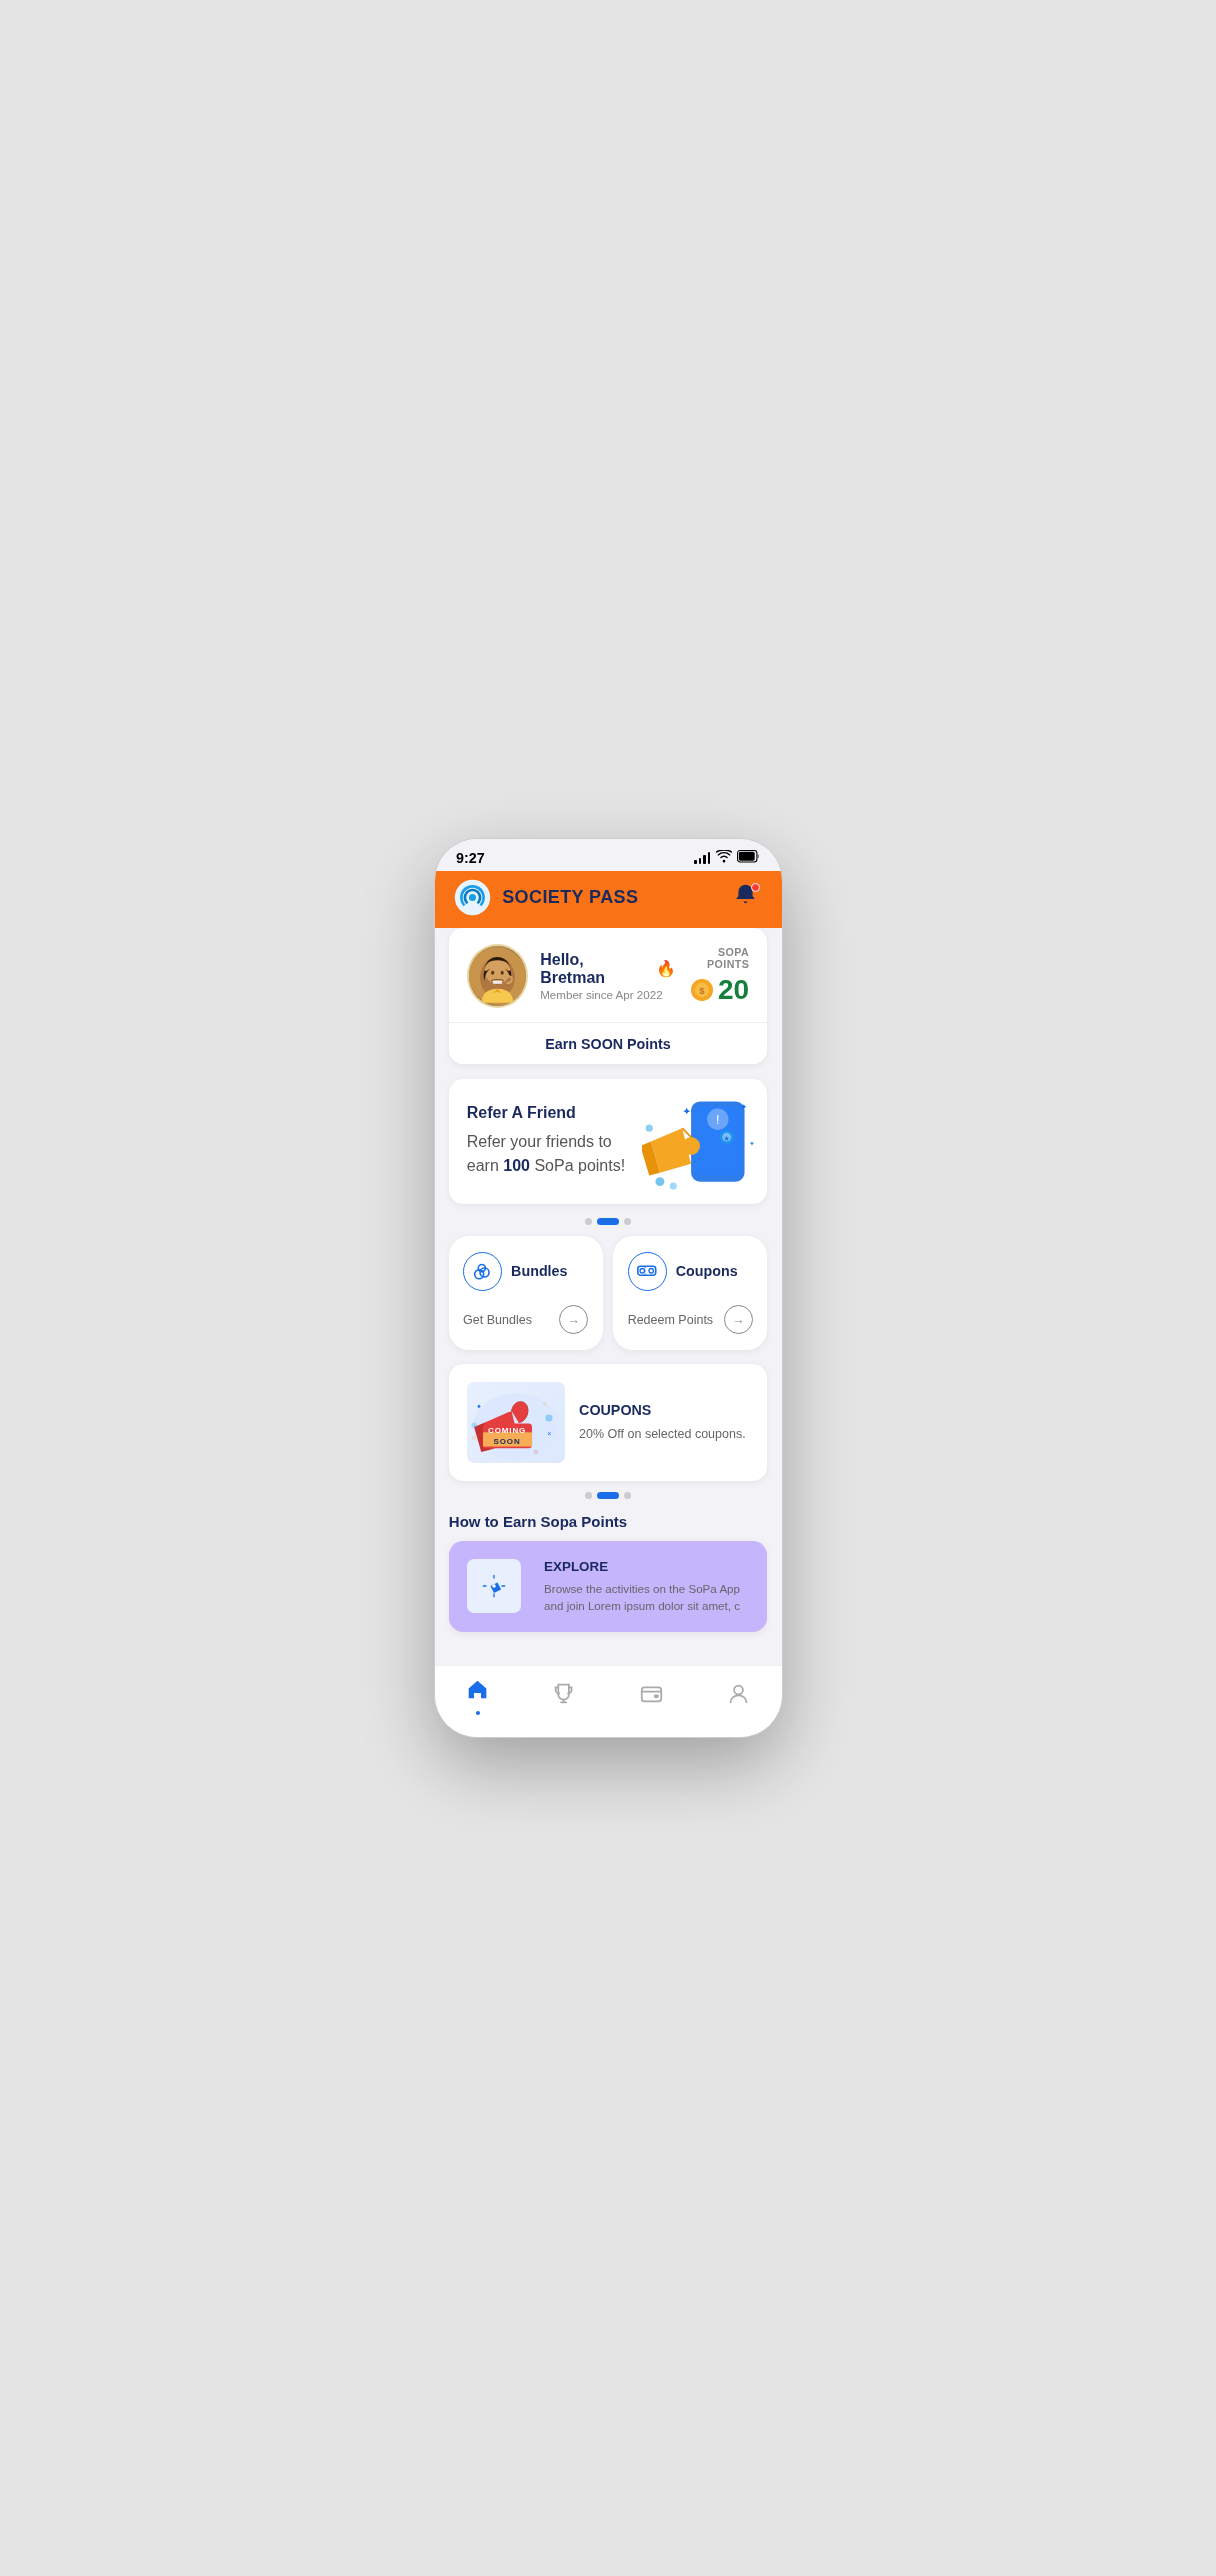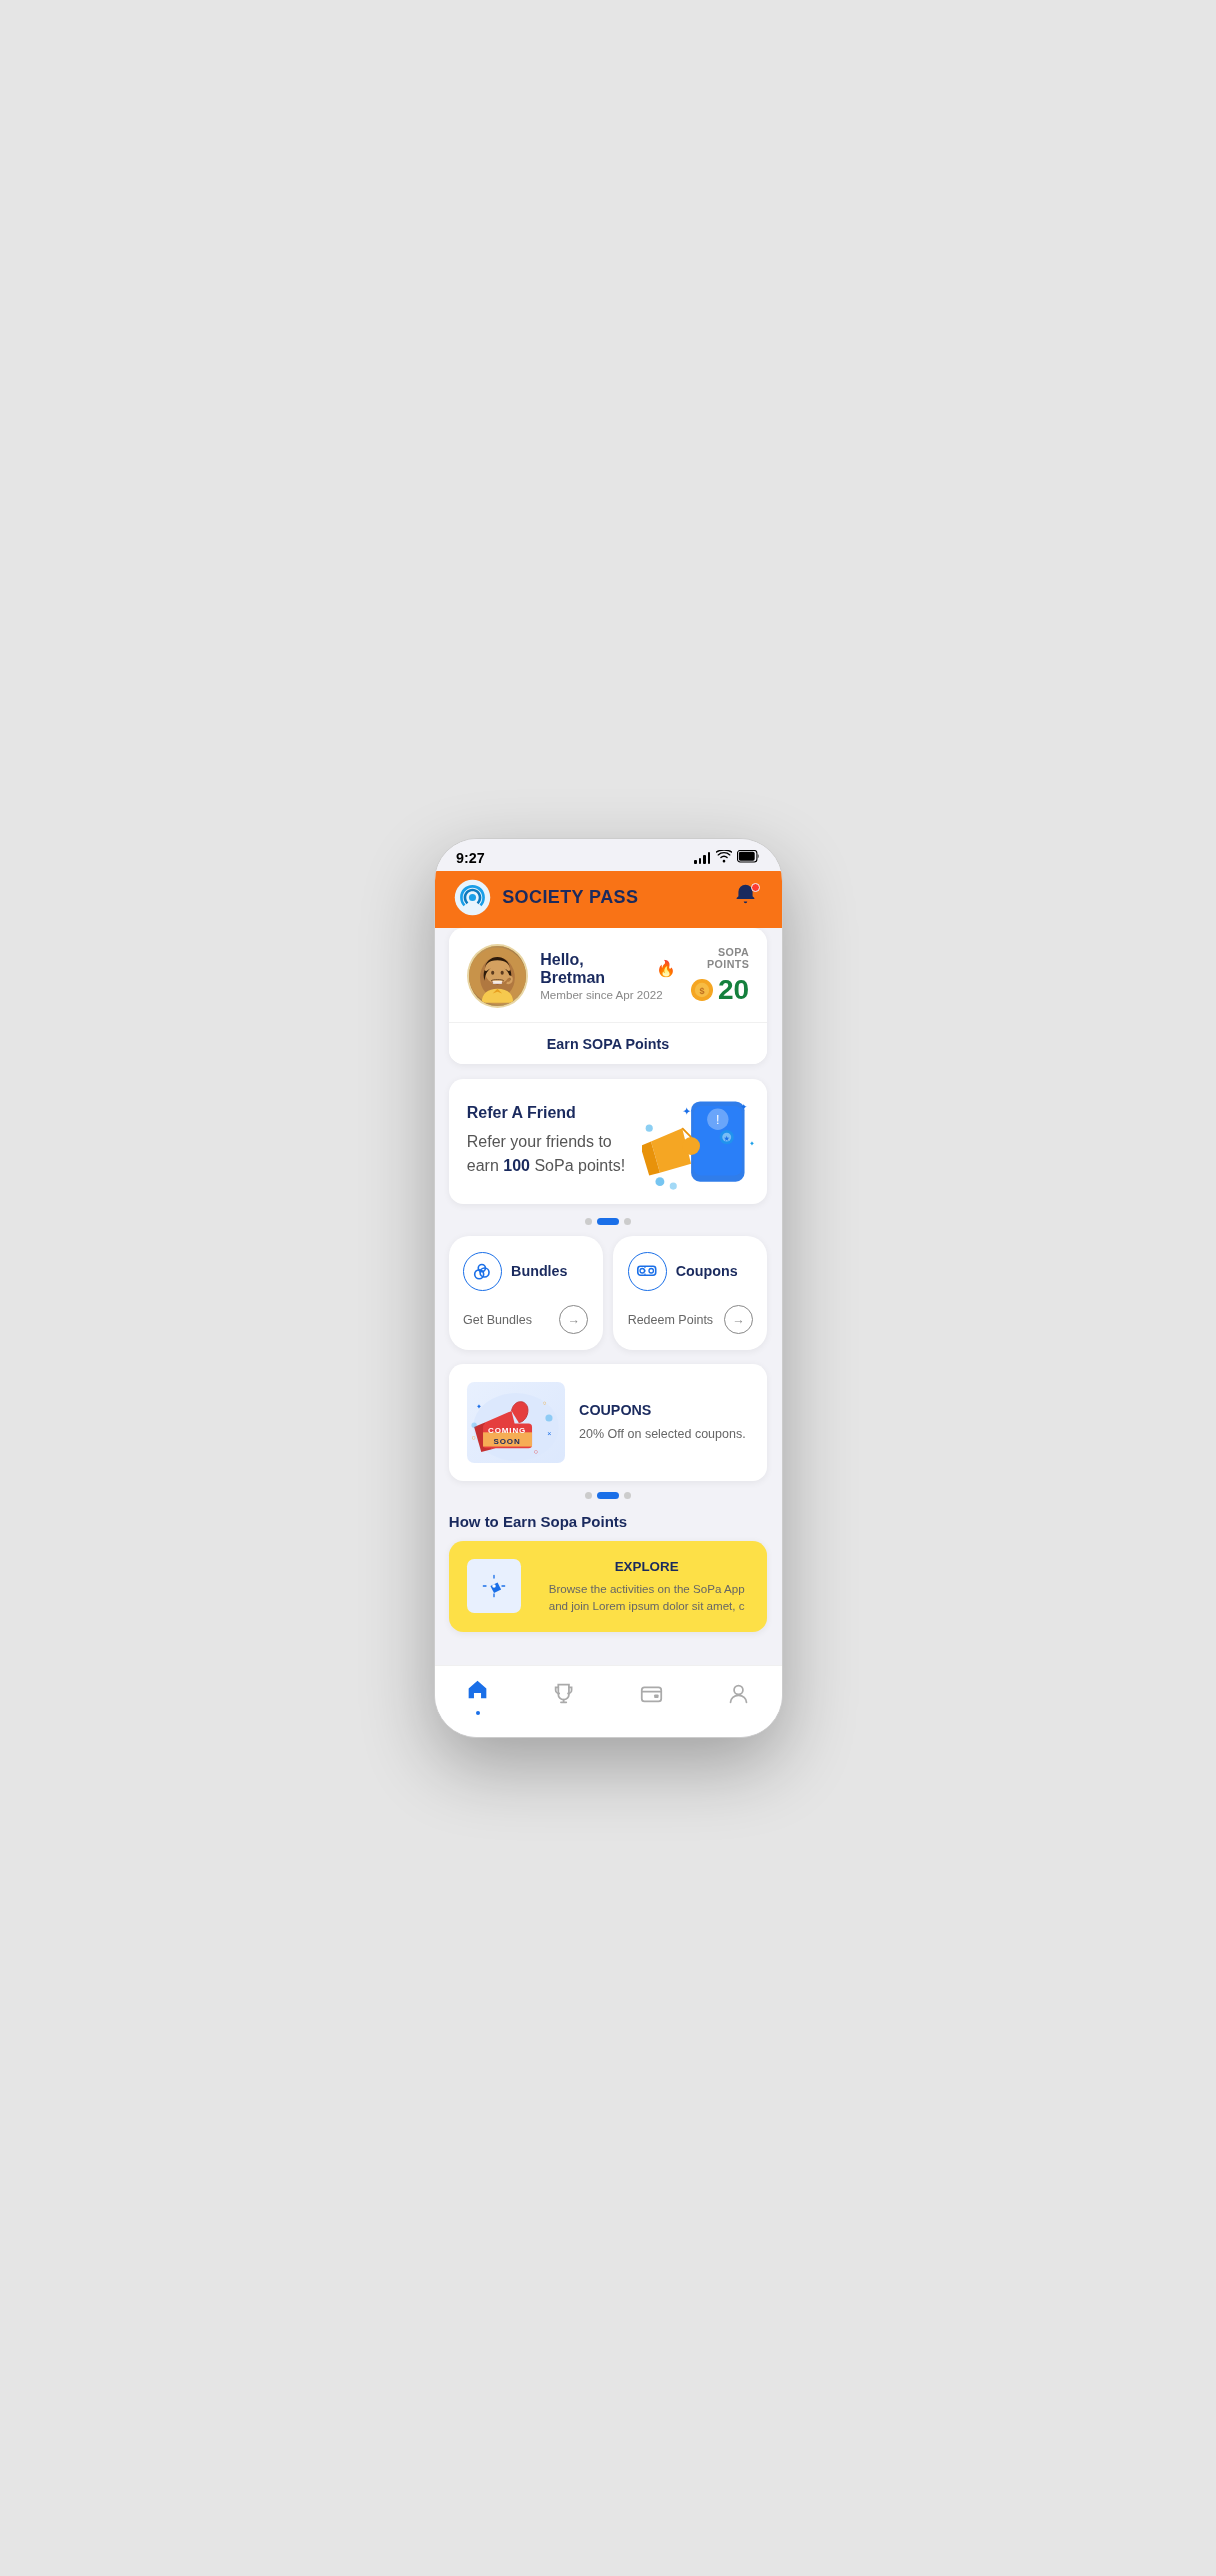--- a/index.html
+++ b/index.html
@@ -385,28 +385,27 @@
 
     
     .section-title {
       font-size: 15px;
       font-weight: 800;
       color: #1a2a5e;
       margin: 14.3px 0 10.7px;
     }
 
     .explore-card {
-      background: #fde047;
+      background: #c4b5fd;
       border-radius: 14.3px;
       padding: 18px;
       margin-bottom: 14.3px;
       box-shadow: 0 1.8px 7.2px rgba(0,0,0,0.06);
       display: flex;
       gap: 14.3px;
-      text-align: center;
     }
 
     .explore-left {
       width: 63px;
       flex-shrink: 0;
     }
 
     .explore-icon-bg {
       width: 54px;
       height: 54px;
@@ -594,21 +593,21 @@
                 <circle cx="10" cy="10" r="10" fill="#f5a623"></circle>
                 <circle cx="10" cy="10" r="8" fill="#f7bc44"></circle>
                 <text x="10" y="14" text-anchor="middle" font-size="10" font-weight="bold" fill="#c07020">$</text>
               </svg>
             </div>
             <span class="points-number">20</span>
           </div>
         </div>
       </div>
       <div class="user-card-divider"></div>
-      <button class="earn-points-btn">Earn SOPA Points</button>
+      <button class="earn-points-btn">Earn SOON Points</button>
     </div>
 
     <div class="refer-card">
       <div class="refer-text-area">
         <div class="refer-title">Refer A Friend</div>
         <div class="refer-desc">
           <span>Refer your friends to earn </span><strong>100</strong><span> SoPa points!</span>
         </div>
       </div>
 

